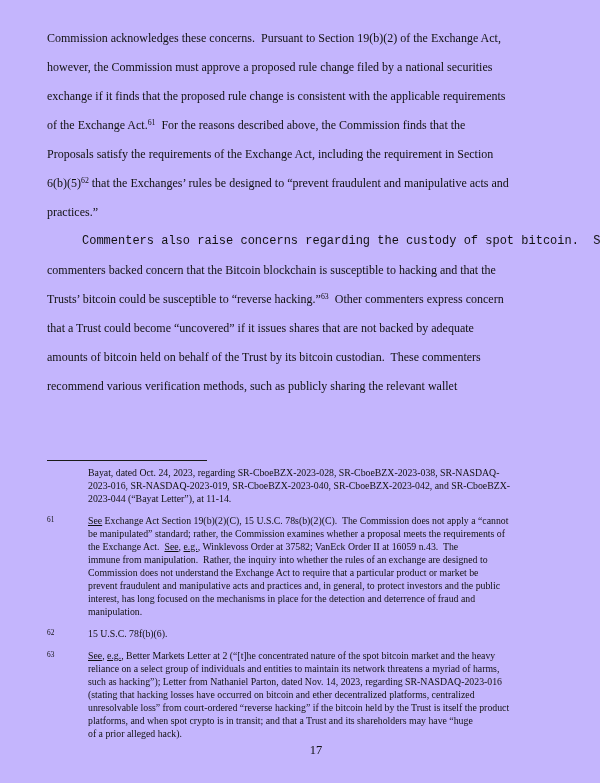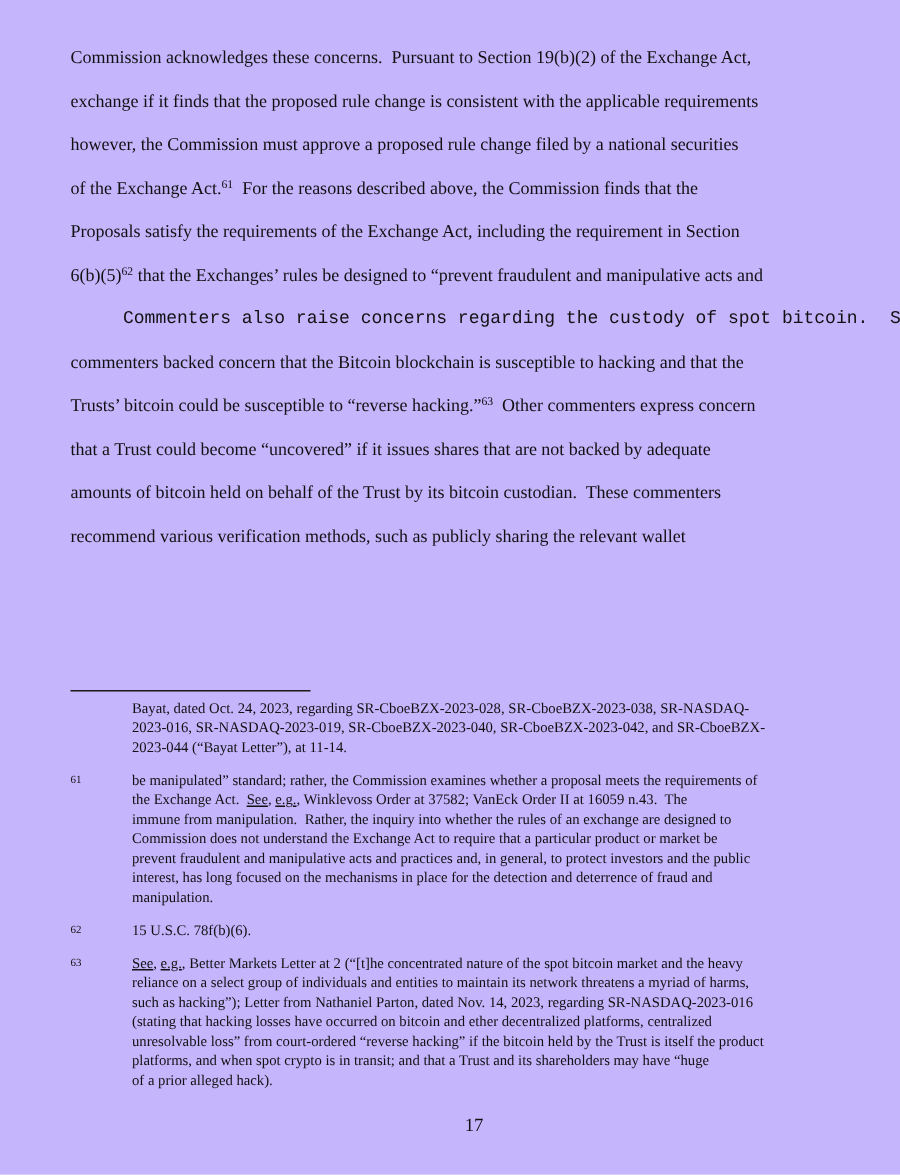--- a/index.html
+++ b/index.html
@@ -75,25 +75,26 @@
     padding-left: 32px;
   }
 </style>
 </head>
 <body>
 
 <div class="page">
   <div class="body-text">
       <div>
         <div class="tline"><span>Commission acknowledges these concerns.  Pursuant to Section 19(b)(2) of the Exchange Act,</span></div>
+        <div class="tline"><span>however, the Commission must approve a proposed rule change filed by a national securities</span></div>
         <div class="tline"><span>exchange if it finds that the proposed rule change is consistent with the applicable requirements</span></div>
-        <div class="tline"><span>however, the Commission must approve a proposed rule change filed by a national securities</span></div>
         <div class="tline"><span>of the Exchange Act.</span><span class="sup">61</span><span>  For the reasons described above, the Commission finds that the</span></div>
         <div class="tline"><span>Proposals satisfy the requirements of the Exchange Act, including the requirement in Section</span></div>
         <div class="tline"><span>6(b)(5)</span><span class="sup">62</span><span> that the Exchanges’ rules be designed to “prevent fraudulent and manipulative acts and</span></div>
+        <div class="tline"><span>practices.”</span></div>
       </div>
       <div>
         <div class="tline indent-first"><span>Commenters also raise concerns regarding the custody of spot bitcoin.  Some</span></div>
         <div class="tline"><span>commenters backed concern that the Bitcoin blockchain is susceptible to hacking and that the</span></div>
         <div class="tline"><span>Trusts’ bitcoin could be susceptible to “reverse hacking.”</span><span class="sup">63</span><span>  Other commenters express concern</span></div>
         <div class="tline"><span>that a Trust could become “uncovered” if it issues shares that are not backed by adequate</span></div>
         <div class="tline"><span>amounts of bitcoin held on behalf of the Trust by its bitcoin custodian.  These commenters</span></div>
         <div class="tline"><span>recommend various verification methods, such as publicly sharing the relevant wallet</span></div>
       </div>
     </div>
@@ -104,20 +105,21 @@
           <div class="fn-num"></div>
           <div class="fn-body">
             <div class="tline"><span>Bayat, dated Oct. 24, 2023, regarding SR-CboeBZX-2023-028, SR-CboeBZX-2023-038, SR-NASDAQ-</span></div>
             <div class="tline"><span>2023-016, SR-NASDAQ-2023-019, SR-CboeBZX-2023-040, SR-CboeBZX-2023-042, and SR-CboeBZX-</span></div>
             <div class="tline"><span>2023-044 (“Bayat Letter”), at 11-14.</span></div>
           </div>
         </div>
         <div class="fn-item">
           <div class="fn-num">61</div>
           <div class="fn-body">
+            <div class="tline"><span class="u">See</span><span> Exchange Act Section 19(b)(2)(C), 15 U.S.C. 78s(b)(2)(C).  The Commission does not apply a “cannot</span></div>
             <div class="tline"><span>be manipulated” standard; rather, the Commission examines whether a proposal meets the requirements of</span></div>
             <div class="tline"><span>the Exchange Act.  </span><span class="u">See</span><span>, </span><span class="u">e.g.</span><span>, Winklevoss Order at 37582; VanEck Order II at 16059 n.43.  The</span></div>
             <div class="tline"><span>immune from manipulation.  Rather, the inquiry into whether the rules of an exchange are designed to</span></div>
             <div class="tline"><span>Commission does not understand the Exchange Act to require that a particular product or market be</span></div>
             <div class="tline"><span>prevent fraudulent and manipulative acts and practices and, in general, to protect investors and the public</span></div>
             <div class="tline"><span>interest, has long focused on the mechanisms in place for the detection and deterrence of fraud and</span></div>
             <div class="tline"><span>manipulation.</span></div>
           </div>
         </div>
         <div class="fn-item">

